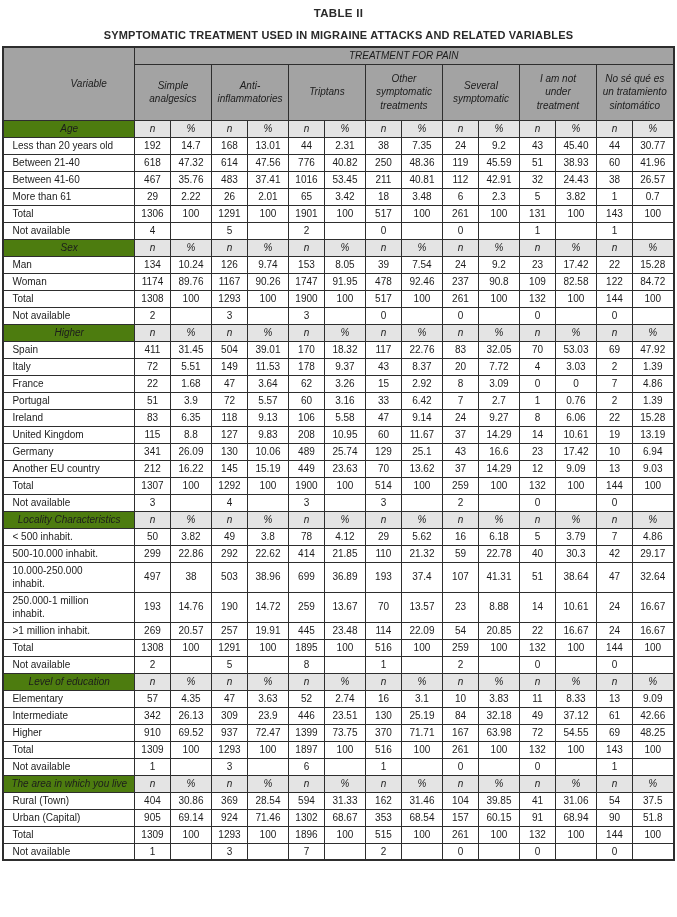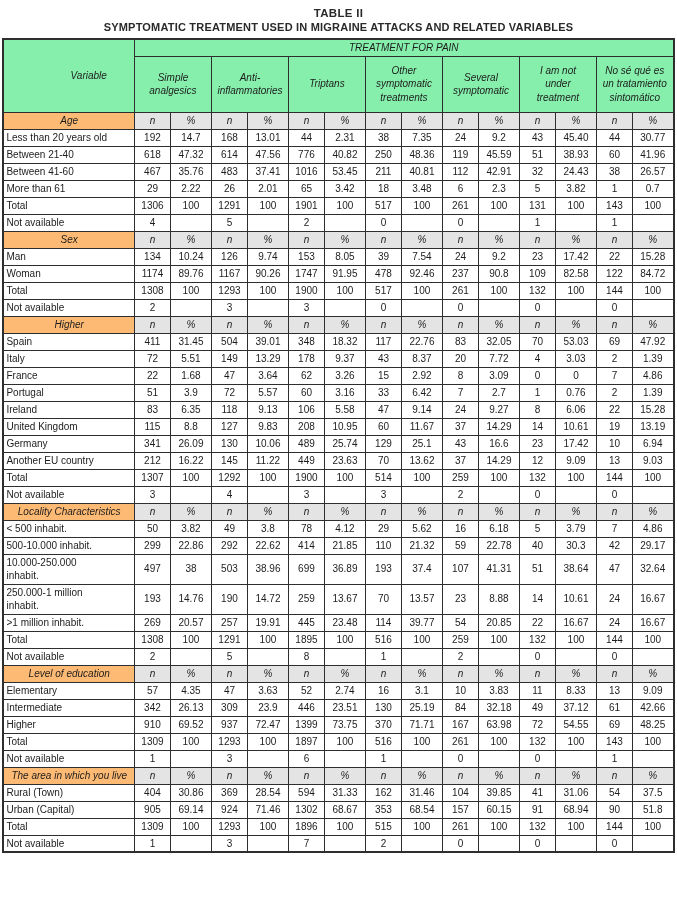--- a/index.html
+++ b/index.html
@@ -20,64 +20,64 @@
   .title {
     font-size: 11.5px;
     font-weight: bold;
     letter-spacing: 0.3px;
     color: #2a2a2a;
   }
   .subtitle {
     font-size: 11px;
     font-weight: bold;
     letter-spacing: 0.2px;
-    margin-top: 2px;
+    margin-top: 10px;
     color: #2a2a2a;
   }
   table.tt {
     border-collapse: collapse;
     table-layout: fixed;
     width: 669px;
     margin: 0 auto;
     border: 2px solid #2e2e2e;
   }
   .tt th, .tt td {
     border: 1px solid #2e2e2e;
     font-size: 10px;
     line-height: 1.35;
     padding: 1px 2px;
     overflow: hidden;
     box-sizing: border-box;
   }
   .tt thead th {
-    background: #86efac;
+    background: #a3a3a3;
     font-style: italic;
     font-weight: normal;
     text-align: center;
     white-space: pre-line;
   }
   .tt th.span-h { height: 17px; }
   .tt th.corner-h { width: 131px; padding-left: 41px; }
   .tt th.group-h { height: 56px; vertical-align: middle; }
   .tt td.sec-label {
-    background: #fdba74;
+    background: #4d7c0f;
     font-style: italic;
     text-align: center;
     white-space: pre-line;
     height: 17px;
   }
   .tt td.sub-h {
     background: #e4e4e4;
     font-style: italic;
     text-align: center;
     height: 17px;
   }
   .tt td.row-label {
     text-align: left;
-    padding-left: 2px;
+    padding-left: 8px;
     white-space: pre-line;
     height: 17px;
   }
   .tt td.val {
     text-align: center;
     height: 17px;
   }
 </style>
 </head>
 <body>
@@ -350,37 +350,37 @@
           <td class="sub-h">%</td>
           <td class="sub-h">n</td>
           <td class="sub-h">%</td>
         </tr>
         <tr>
           <td class="row-label">Spain</td>
           <td class="val">411</td>
           <td class="val">31.45</td>
           <td class="val">504</td>
           <td class="val">39.01</td>
-          <td class="val">348</td>
+          <td class="val">170</td>
           <td class="val">18.32</td>
           <td class="val">117</td>
           <td class="val">22.76</td>
           <td class="val">83</td>
           <td class="val">32.05</td>
           <td class="val">70</td>
           <td class="val">53.03</td>
           <td class="val">69</td>
           <td class="val">47.92</td>
         </tr>
         <tr>
           <td class="row-label">Italy</td>
           <td class="val">72</td>
           <td class="val">5.51</td>
           <td class="val">149</td>
-          <td class="val">13.29</td>
+          <td class="val">11.53</td>
           <td class="val">178</td>
           <td class="val">9.37</td>
           <td class="val">43</td>
           <td class="val">8.37</td>
           <td class="val">20</td>
           <td class="val">7.72</td>
           <td class="val">4</td>
           <td class="val">3.03</td>
           <td class="val">2</td>
           <td class="val">1.39</td>
@@ -468,21 +468,21 @@
           <td class="val">23</td>
           <td class="val">17.42</td>
           <td class="val">10</td>
           <td class="val">6.94</td>
         </tr>
         <tr>
           <td class="row-label">Another EU country</td>
           <td class="val">212</td>
           <td class="val">16.22</td>
           <td class="val">145</td>
-          <td class="val">11.22</td>
+          <td class="val">15.19</td>
           <td class="val">449</td>
           <td class="val">23.63</td>
           <td class="val">70</td>
           <td class="val">13.62</td>
           <td class="val">37</td>
           <td class="val">14.29</td>
           <td class="val">12</td>
           <td class="val">9.09</td>
           <td class="val">13</td>
           <td class="val">9.03</td>
@@ -610,21 +610,21 @@
         </tr>
         <tr>
           <td class="row-label">&gt;1 million inhabit.</td>
           <td class="val">269</td>
           <td class="val">20.57</td>
           <td class="val">257</td>
           <td class="val">19.91</td>
           <td class="val">445</td>
           <td class="val">23.48</td>
           <td class="val">114</td>
-          <td class="val">39.77</td>
+          <td class="val">22.09</td>
           <td class="val">54</td>
           <td class="val">20.85</td>
           <td class="val">22</td>
           <td class="val">16.67</td>
           <td class="val">24</td>
           <td class="val">16.67</td>
         </tr>
         <tr>
           <td class="row-label">Total</td>
           <td class="val">1308</td>

